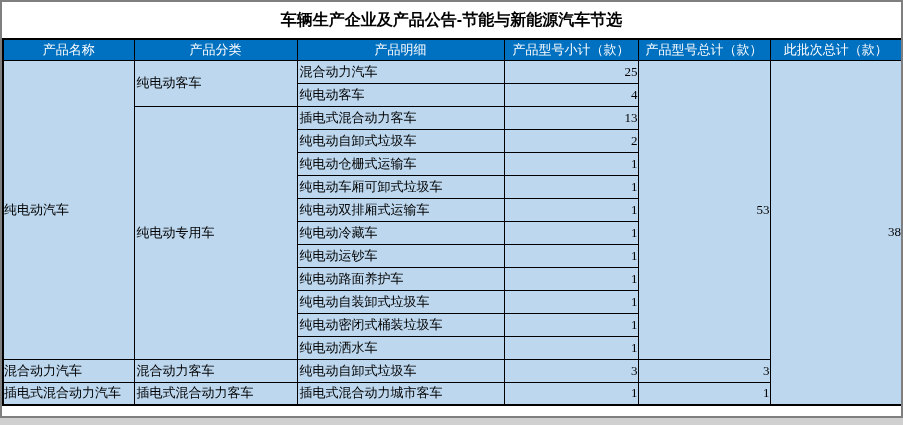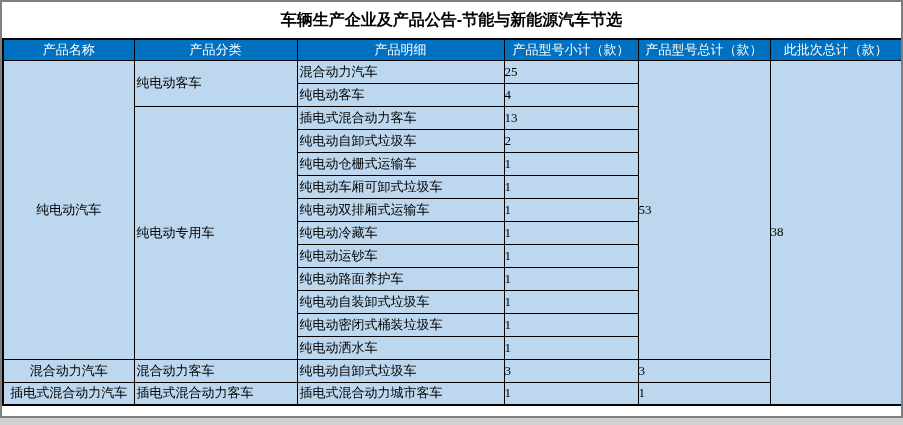--- a/index.html
+++ b/index.html
@@ -43,24 +43,24 @@
     font-weight: normal;
     height: 21px;
     text-align: center;
   }
   table.stats tbody td {
     background: var(--body-bg, #BDD7EE);
     color: #000000;
     height: 23px;
     vertical-align: middle;
   }
-  td.c-name  { text-align: center; }
+  td.c-name  { text-align: left; }
   td.c-cat   { text-align: left; padding-left: 2px; }
   td.c-detail{ text-align: left; padding-left: 2px; }
-  td.c-num   { text-align: left; }
+  td.c-num   { text-align: right; }
 </style>
 </head>
 <body>
 
 <div class="screen">
 
   <div class="title-bar">
     <span>车辆生产企业及产品公告-节能与新能源汽车节选</span>
   </div>
 

